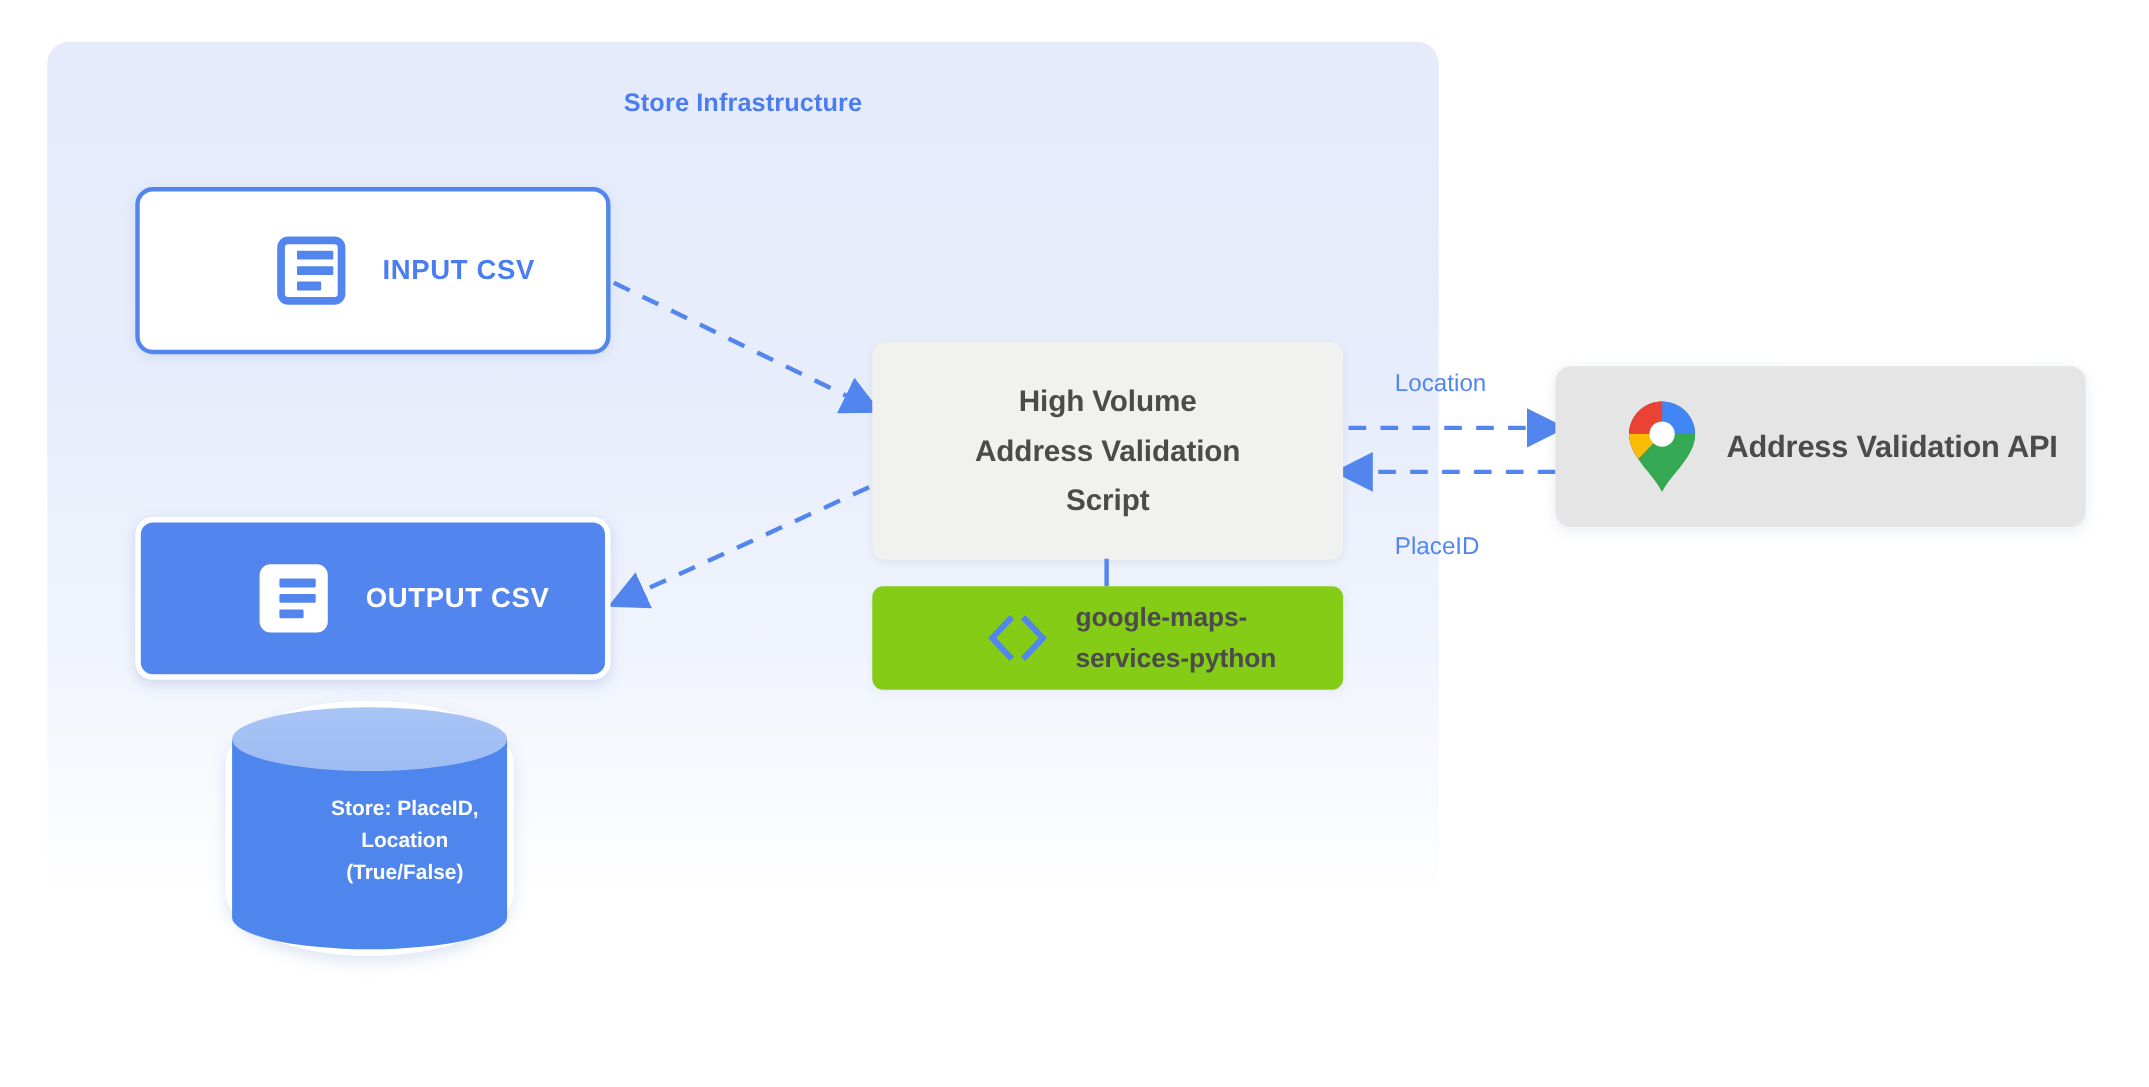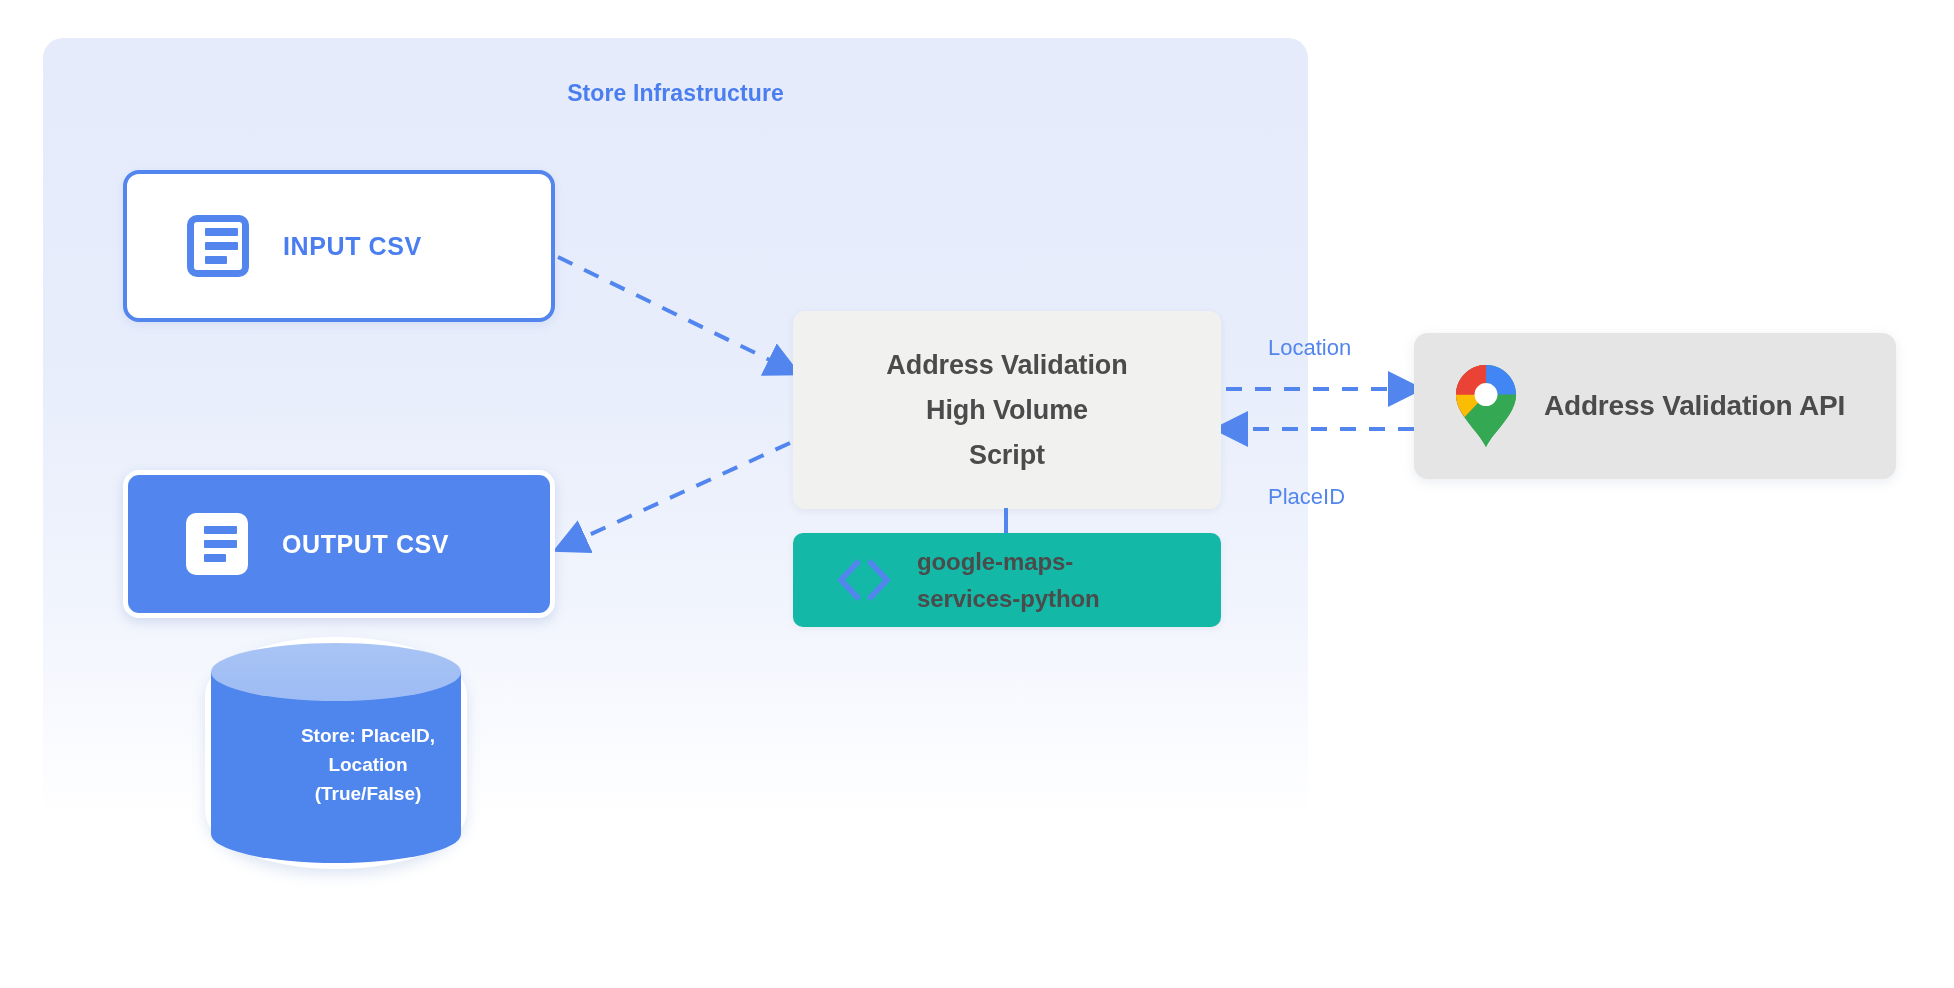--- a/index.html
+++ b/index.html
@@ -42,20 +42,21 @@
     color: #4a7ef0;
   }
 
   
   .card {
     position: absolute;
     box-sizing: border-box;
     display: flex;
     align-items: center;
     border-radius: 14px;
+    justify-content: center;
   }
 
   
   #input-csv-card {
     left: 123px;
     top: 170px;
     width: 432px;
     height: 152px;
     background: #ffffff;
     border: 4px solid #5286ee;
@@ -196,21 +197,21 @@
     height: 25px;
     background: #5286ee;
   }
 
   
   #library-card {
     left: 793px;
     top: 533px;
     width: 428px;
     height: 94px;
-    background: #14b8a6;
+    background: #84cc16;
     border-radius: 10px;
     padding-left: 40px;
     box-shadow: 0 2px 7px rgba(120,130,150,0.10);
   }
   #code-icon {
     flex: 0 0 62px;
     width: 62px;
     height: 50px;
     color: #5286ee;
   }
@@ -323,22 +324,22 @@
     <div id="db-top"></div>
     <div id="db-text">
       <div>Store: PlaceID,</div>
       <div>Location</div>
       <div>(True/False)</div>
     </div>
   </div>
 
   <div class="card" id="script-card">
     <div id="script-title">
+      <div>High Volume</div>
       <div>Address Validation</div>
-      <div>High Volume</div>
       <div>Script</div>
     </div>
   </div>
 
   <div id="script-lib-connector"></div>
 
   <div class="card" id="library-card">
     <svg id="code-icon" viewBox="0 0 62 50">
       <path d="M24 8 L8 25 L24 42" fill="none" stroke="#5286ee" stroke-width="5.5" stroke-linecap="square" stroke-linejoin="miter"></path>
       <path d="M38 8 L54 25 L38 42" fill="none" stroke="#5286ee" stroke-width="5.5" stroke-linecap="square" stroke-linejoin="miter"></path>

